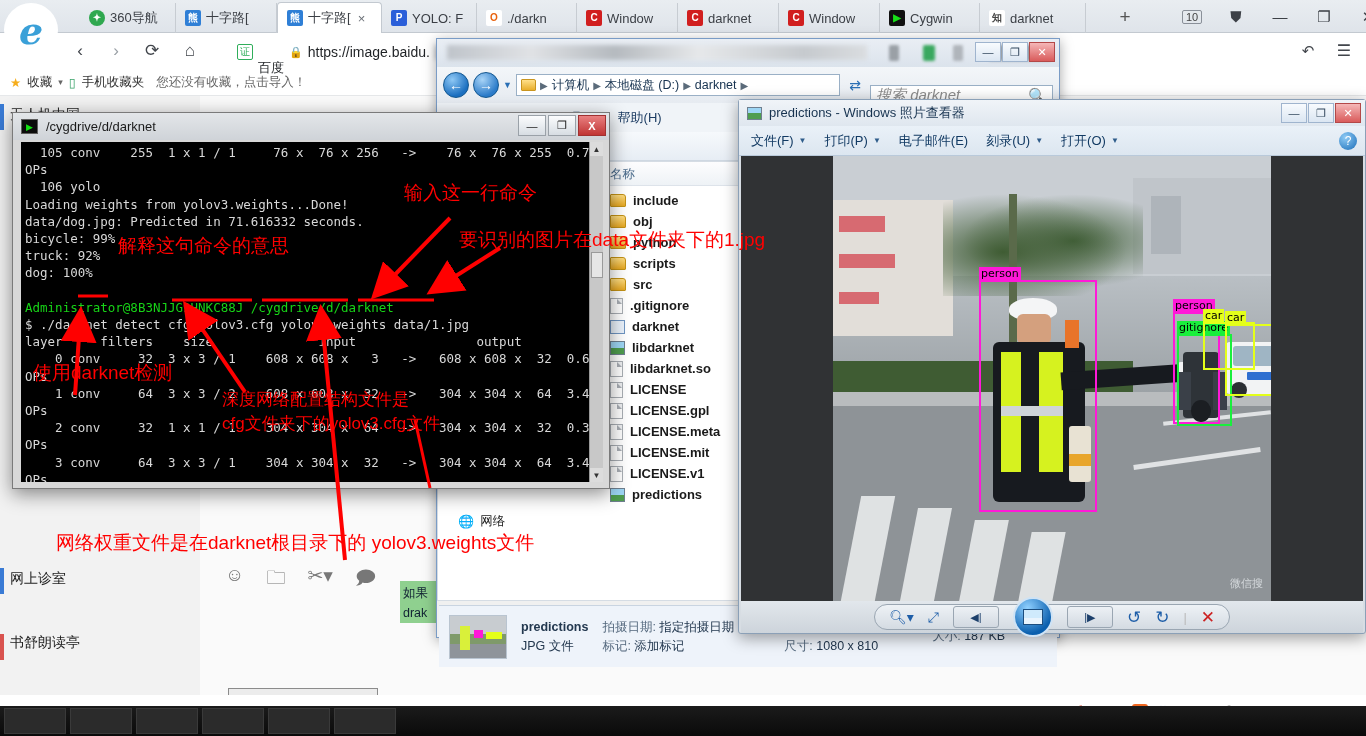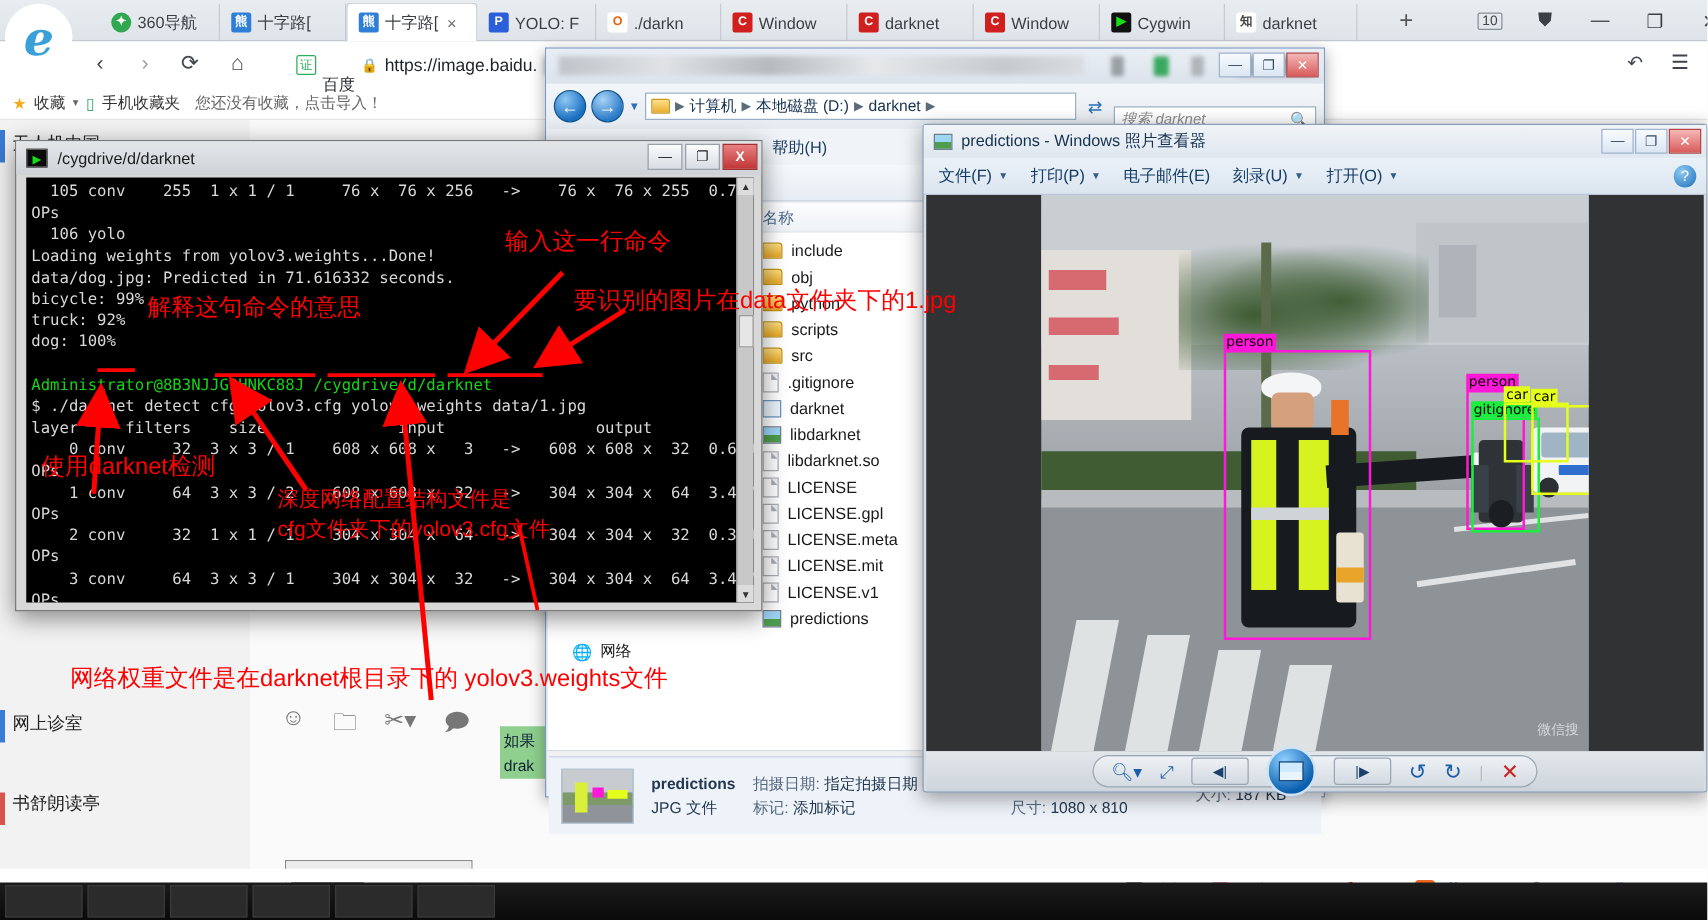--- a/index.html
+++ b/index.html
@@ -94,38 +94,38 @@
      background:radial-gradient(circle at 35% 28%, #8ec8f5, #1b6fc0 70%);
      color:#fff; font-size:14px; display:flex; align-items:center; justify-content:center;
      border:1px solid #11568f; }
   .navcircle.dim { background:radial-gradient(circle at 35% 28%, #a8d4f7, #2b7bc9 70%); }
   .crumbbar { flex:1; height:22px; background:#fff; border:1px solid #9ab0c6; display:flex;
      align-items:center; padding:0 4px; gap:4px; font-size:12.5px; color:#16324f; }
   .crumb-arrow { color:#5b6b7a; font-size:10px; }
   .folder-mini { width:15px; height:12px; background:linear-gradient(#ffe08a,#e8ae2c);
      border:1px solid #c9951f; border-radius:1px 2px 1px 1px; }
   .refresh-ico { width:22px; color:#2a6fb5; font-size:14px; text-align:center; }
-  .searchbox { width:162px; height:22px; background:#fff; border:1px solid #9ab0c6;
+  .searchbox { width:183px; height:22px; background:#fff; border:1px solid #9ab0c6;
      display:flex; align-items:center; padding:0 5px; justify-content:space-between;
-     font-size:12px; color:#8c8c8c; font-style:italic;margin-top:21px; }
+     font-size:15px; color:#8c8c8c; font-style:italic;margin-top:21px; }
 
   .exp-menu { position:absolute; left:0; top:64px; width:622px; height:29px; background:#f0f4f8;
      display:flex; align-items:center; gap:18px; padding-left:10px; font-size:13px; color:#1d3d63; }
   .exp-cmd { position:absolute; left:0; top:93px; width:622px; height:29px;
      background:linear-gradient(#f6f9fc,#e7edf4); border-bottom:1px solid #cfd8e2;
      display:flex; align-items:center; gap:20px; padding-left:10px; font-size:13px; color:#1d3d63; }
 
   .exp-list { position:absolute; left:0; top:122px; width:622px; height:440px; background:#fff;
      border:1px solid #d5dce4; overflow:hidden; }
   .exp-colhdr { position:absolute; left:0; top:0; width:620px; height:24px;
      background:linear-gradient(#fdfdfe,#eef2f6); border-bottom:1px solid #dde3ea;
      font-size:12.5px; color:#4a6versa; }
   .colname { position:absolute; left:172px; top:4px; font-size:12.5px; color:#4a6a8a; }
   .exp-rows { position:absolute; left:172px; top:28px; width:200px; }
-  .exp-row { display:flex; align-items:center; gap:7px; height:21px; font-size:13px; color:#1a1a1a; }
+  .exp-row { display:flex; align-items:center; gap:7px; height:21px; font-size:13px; color:#1a1a1a;font-weight:bold; }
   .ico-folder { width:16px; height:13px; background:linear-gradient(#ffdd80,#e6a722);
      border:1px solid #c39216; border-radius:1px 3px 1px 1px; flex:0 0 16px; }
   .ico-file { width:13px; height:16px; background:#fff; border:1px solid #a9aeb4; flex:0 0 13px;
      position:relative; }
   .ico-file:after { content:""; position:absolute; right:0; top:0; border-width:0 5px 5px 0;
      border-style:solid; border-color:#a9aeb4 #eef0f2; }
   .ico-exe { width:15px; height:14px; flex:0 0 15px; background:#eaf2fb; border:1px solid #6f95c2; }
   .ico-pic { width:15px; height:14px; flex:0 0 15px;
      background:linear-gradient(#9ed6f5 52%, #4f9d4f 52%); border:1px solid #6f7f8f; }
   .exp-scroll { position:absolute; left:388px; top:26px; width:14px; height:410px; background:#f2f4f7;
@@ -494,21 +494,21 @@
     <div class="det-col">
       <div>
         <span class="det-label">拍摄日期:</span>
         <span>指定拍摄日期</span>
       </div>
       <div>
         <span class="det-label">标记:</span>
         <span>添加标记</span>
       </div>
     </div>
-    <div class="det-col" style="margin-left:60px;">
+    <div class="det-col" style="margin-left:36px;">
       <div>
         <span class="det-label">分级:</span>
         <span class="stars">☆☆☆☆☆</span>
       </div>
       <div>
         <span class="det-label">尺寸:</span>
         <span>1080 x 810</span>
       </div>
     </div>
     <div class="det-col" style="margin-left:40px;">

